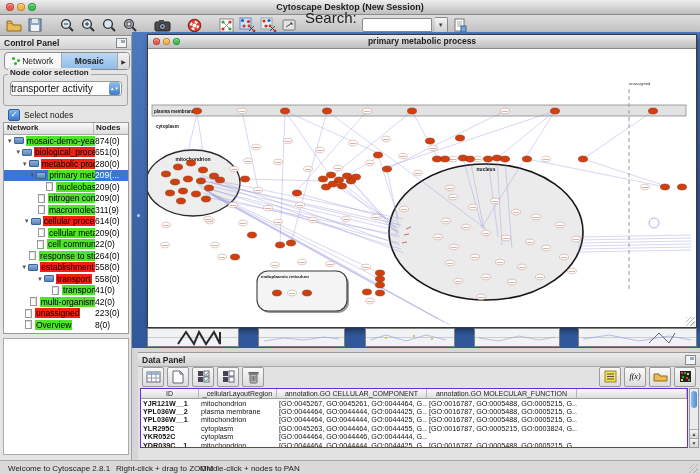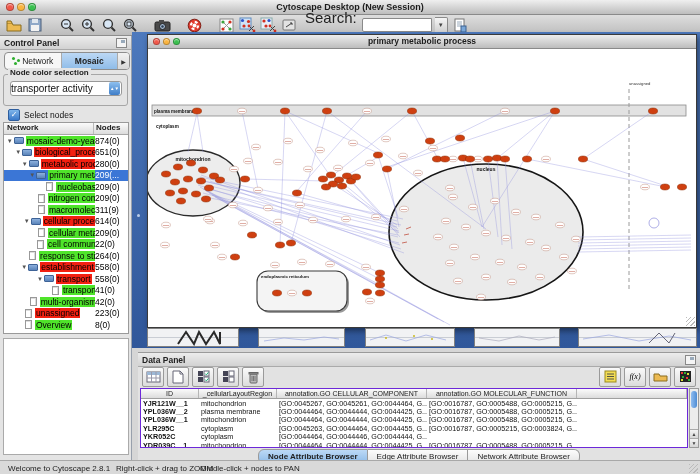--- a/index.html
+++ b/index.html
@@ -849,25 +849,20 @@
         </div>
       </div>
   </div>
   <div class="abs dscroll">
     <div class="abs dthumb"></div>
     <div class="abs" style="left:0;bottom:0;width:8px">
       <div class="dsbtn">▲</div>
       <div class="dsbtn">▼</div>
     </div>
   </div>
-  <div class="abs dp-tabs">
-      <div class="seg sel">Node Attribute Browser</div>
-      <div class="seg">Edge Attribute Browser</div>
-      <div class="seg">Network Attribute Browser</div>
-    </div>
 </div>
 
 <div class="abs statusbar">
   <span style="left:8px">Welcome to Cytoscape 2.8.1</span>
   <span style="left:116px">Right-click + drag to ZOOM</span>
   <span style="left:200px">Middle-click + nodes to PAN</span>
   <div class="abs grip" style="right:2px;top:3px"></div>
 </div>
 
 </body></html>

